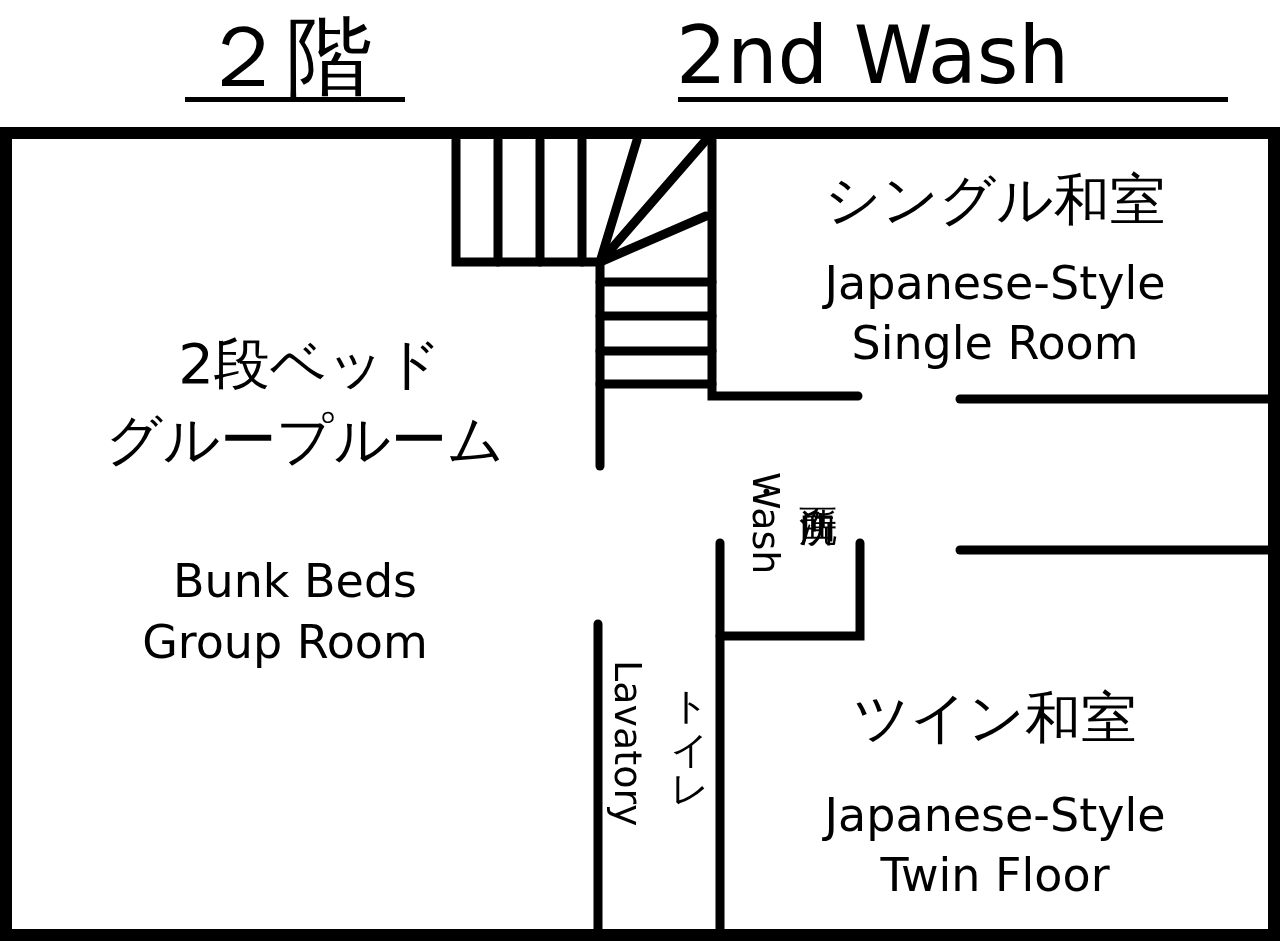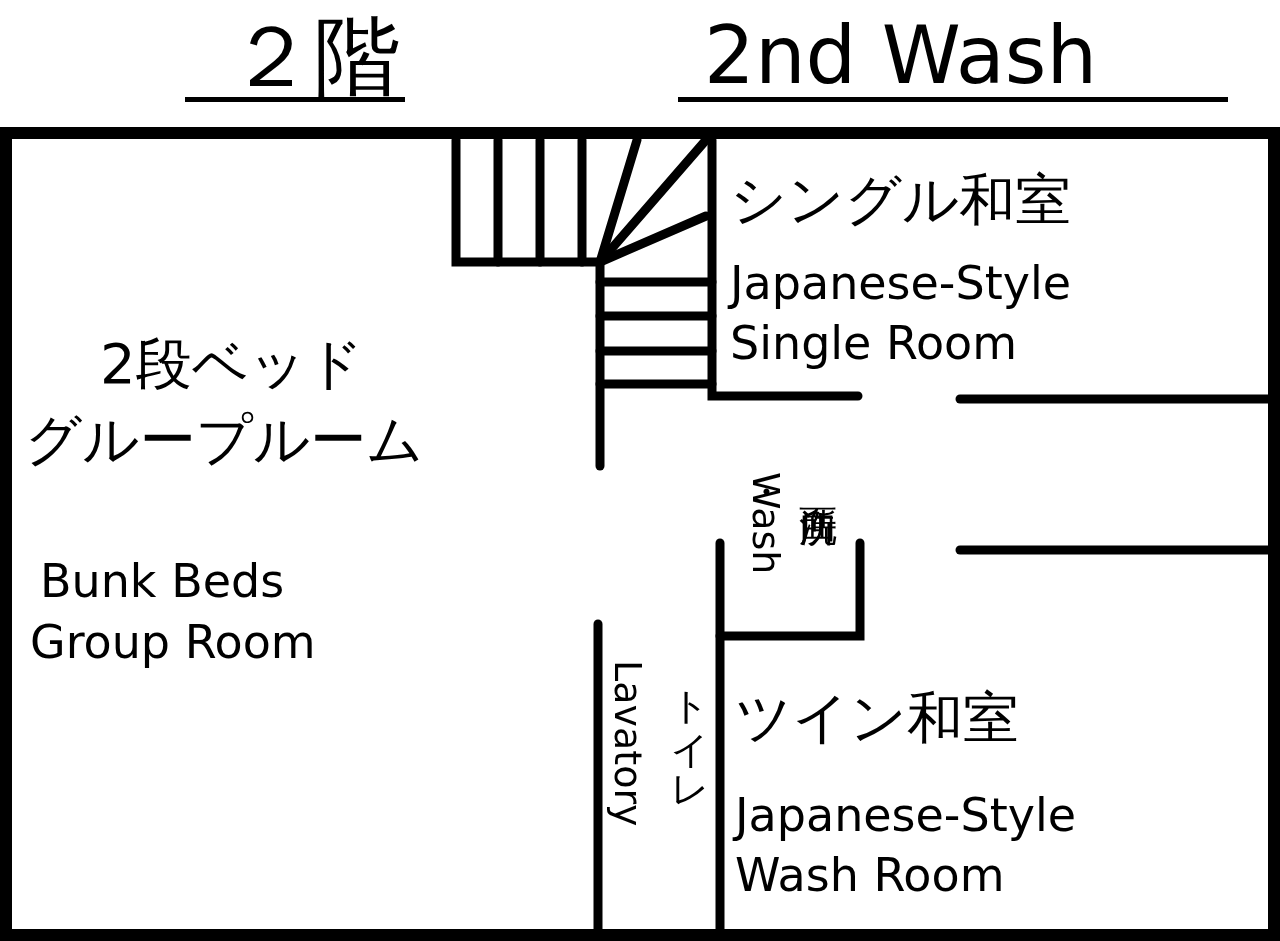--- a/index.html
+++ b/index.html
@@ -1,20 +1,20 @@
 <!DOCTYPE html>
 <html><head>
   <meta charset="utf-8">
   <style>
     html, body { margin: 0; padding: 0; background: #ffffff; }
     body { width: 1280px; height: 941px; position: relative; overflow: hidden; font-family: "DejaVu Sans", sans-serif; color: #000; }
-    .title { position: absolute; top: 6px; font-size: 86px; line-height: 100px; white-space: nowrap; margin-left: 28px; }
+    .title { position: absolute; top: 6px; font-size: 86px; line-height: 100px; white-space: nowrap; }
     .title-ul { position: absolute; height: 5px; background: #000; }
     svg.plan { position: absolute; left: 0; top: 0; }
-    .label { position: absolute; white-space: nowrap; }
+    .label { position: absolute; text-align: center; white-space: nowrap; }
     .jp-lg { font-size: 56px; line-height: 60px; }
     .en-lg { font-size: 46px; line-height: 58px; }
     .vert { position: absolute; font-size: 38px; line-height: 40px; white-space: nowrap; }
     .vert-jp { writing-mode: vertical-rl; text-orientation: upright; }
     .vert-en { writing-mode: vertical-rl; }
   </style>
 </head>
 <body>
 
 <div class="title" style="left:200px;">２階</div>
@@ -57,19 +57,19 @@
 <div class="label jp-lg" style="left:25px; top:414px; width:560px;font-family:Liberation Mono, monospace;">グループルーム</div>
 <div class="label en-lg" style="left:40px; top:552px; width:510px;">Bunk Beds</div>
 <div class="label en-lg" style="left:30px; top:613px; width:510px;">Group Room</div>
 
 <div class="label jp-lg" style="left:730px; top:170px; width:530px;">シングル和室</div>
 <div class="label en-lg" style="left:730px; top:254px; width:530px;">Japanese-Style</div>
 <div class="label en-lg" style="left:730px; top:314px; width:530px;">Single Room</div>
 
 <div class="label jp-lg" style="left:735px; top:688px; width:520px;">ツイン和室</div>
 <div class="label en-lg" style="left:735px; top:786px; width:520px;">Japanese-Style</div>
-<div class="label en-lg" style="left:735px; top:846px; width:520px;">Wash Room</div>
+<div class="label en-lg" style="left:735px; top:846px; width:520px;">Twin Floor</div>
 
 <div class="vert vert-jp" style="left:798px; top:478px;">洗面所</div>
 <div class="vert vert-en" style="left:746px; top:472px;">・Wash</div>
 
 <div class="vert vert-jp" style="left:668px; top:664px; line-height:44px;">トイレ</div>
 <div class="vert vert-en" style="left:608px; top:660px;">Lavatory</div>
 
 </body></html>

